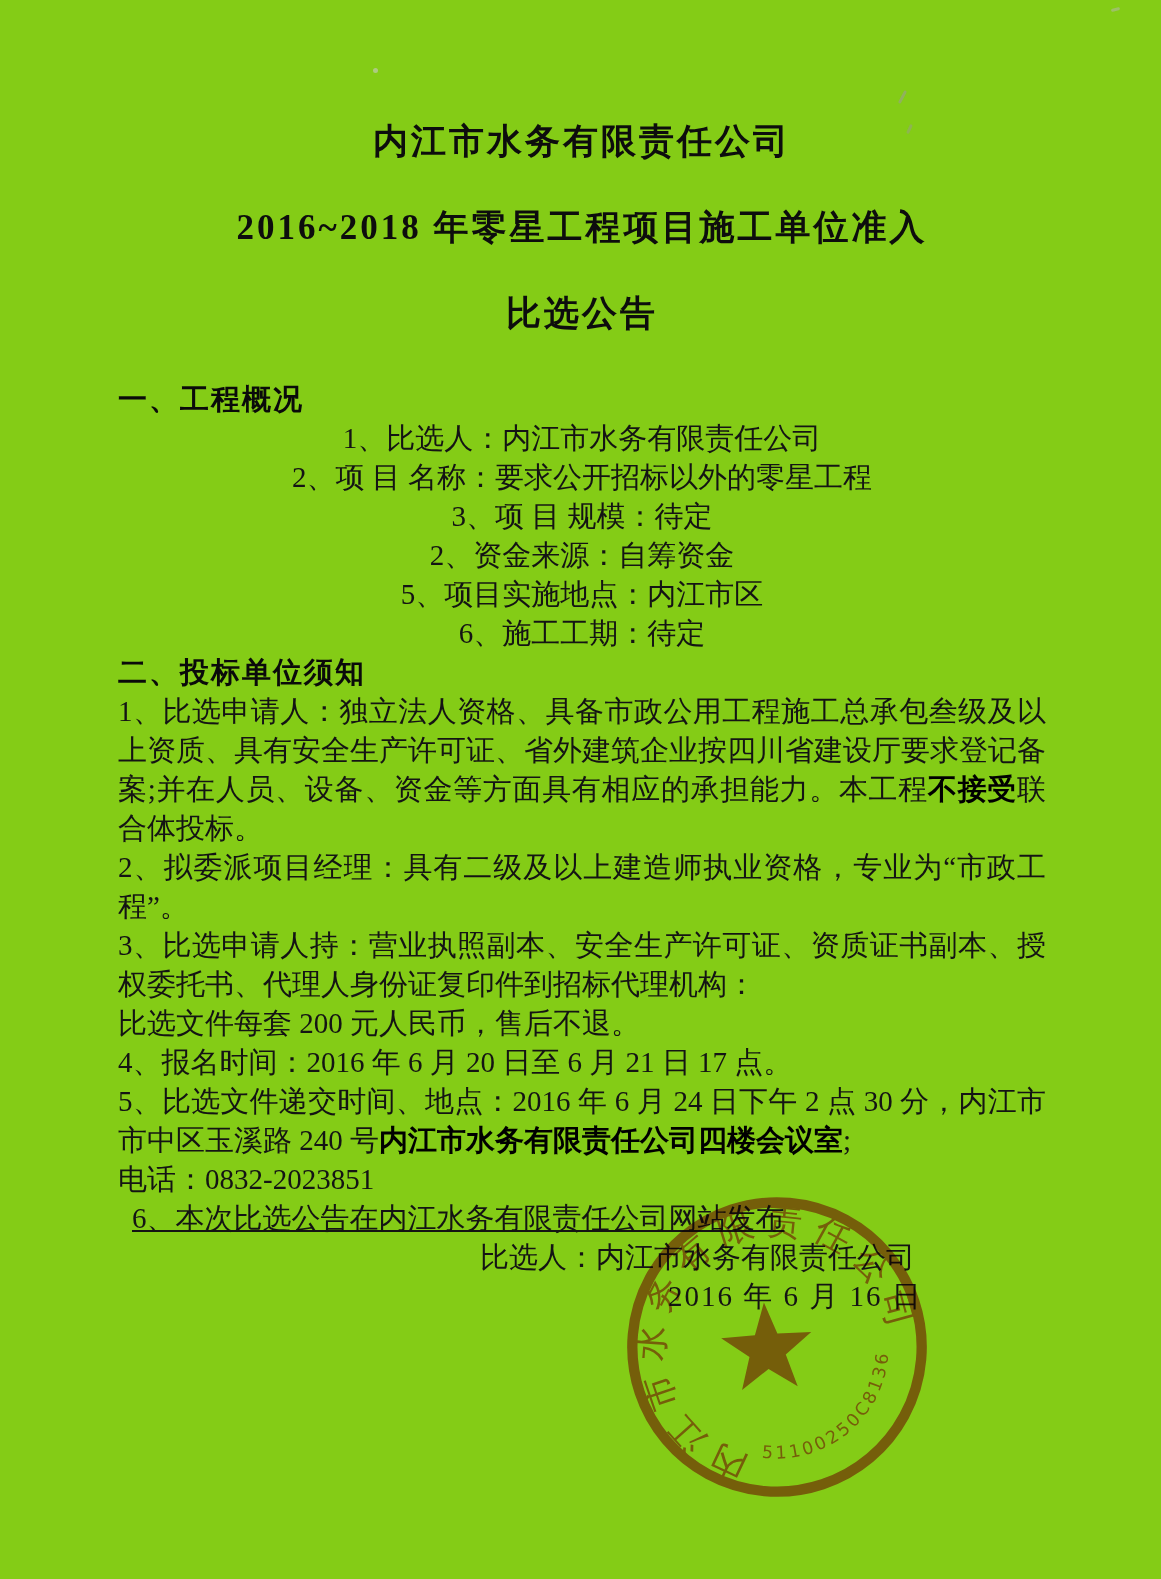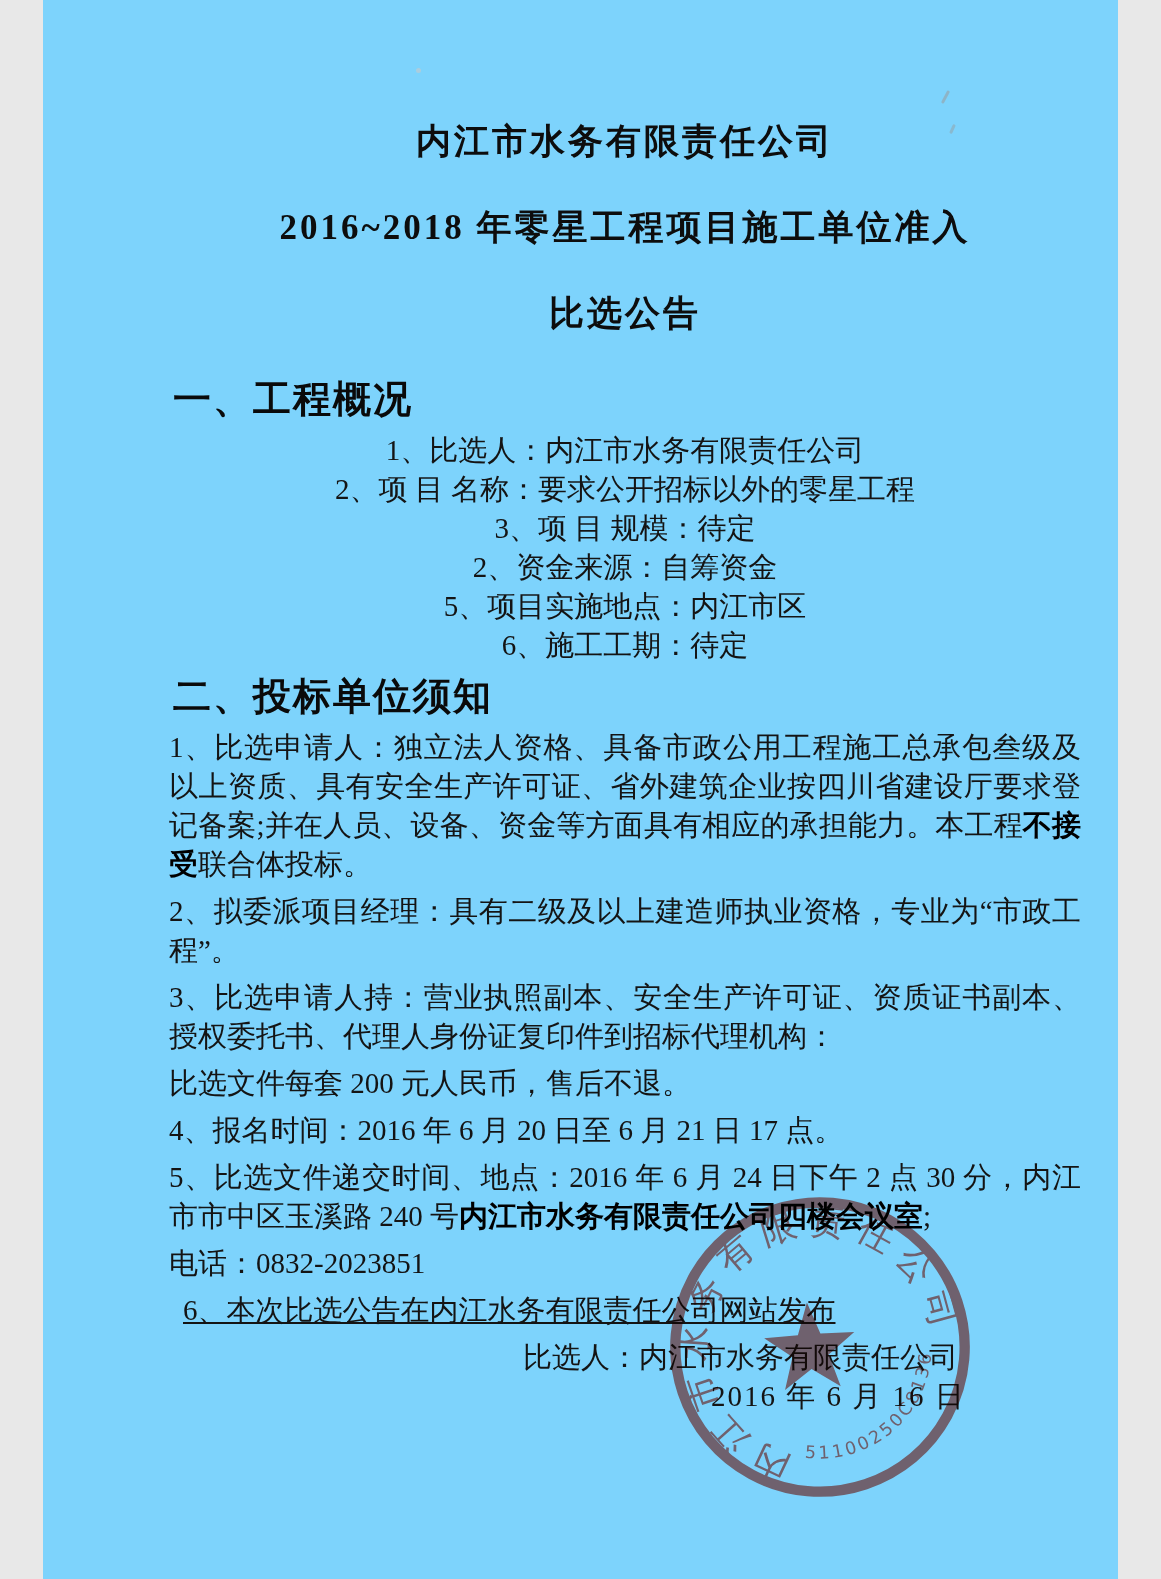--- a/index.html
+++ b/index.html
@@ -1,43 +1,43 @@
 <!DOCTYPE html>
 <html><head>
 <meta charset="utf-8">
 <style>
   html,body{margin:0;padding:0;background:#e8e8e8;}
   .page{
     position:relative;
-    width:1075px;height:1579px;
+    width:1161px;height:1579px;
     margin:0 auto;
-    background:#7dd3fc;
+    background:#84cc16;
     font-family:"Liberation Serif","DejaVu Serif",serif;
     color:#141414;
     overflow:hidden;
   }
   .content{
     position:absolute;left:0;top:0;
     width:928px;
     padding:122px 115px 0 118px;
   }
   .title{
     margin:0 0 46px 0;
     font-size:35px;line-height:40px;
     font-weight:bold;text-align:center;
     letter-spacing:3px;color:#0d0d0d;
   }
   .title.last{}
   .sec-heading{
     font-weight:bold;letter-spacing:2px;color:#0a0a0a;
-    font-size:38px;line-height:39px;margin:12px;
+    font-size:29px;line-height:39px;margin:0;
   }
   .ov-item{font-size:29px;line-height:39px;text-align:center;}
   p.para{
-    margin:8px;font-size:29px;line-height:39px;
+    margin:0;font-size:29px;line-height:39px;
     text-align:justify;
   }
   p.para .bold{font-weight:bold;color:#000;}
   .indent-sm{padding-left:14px;text-decoration:underline;}
   .sig-line{
     font-size:29px;line-height:39px;
     margin-left:362px;
   }
   .sig-date{
     font-size:29px;line-height:39px;

